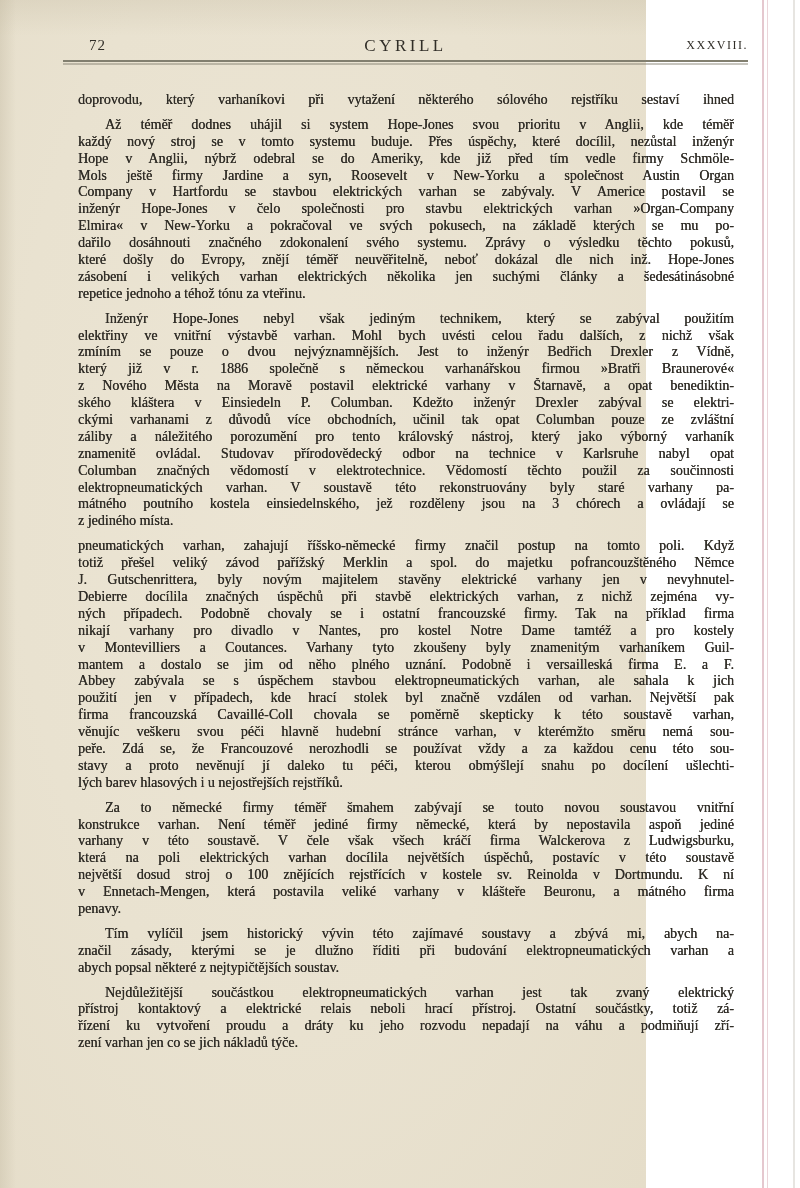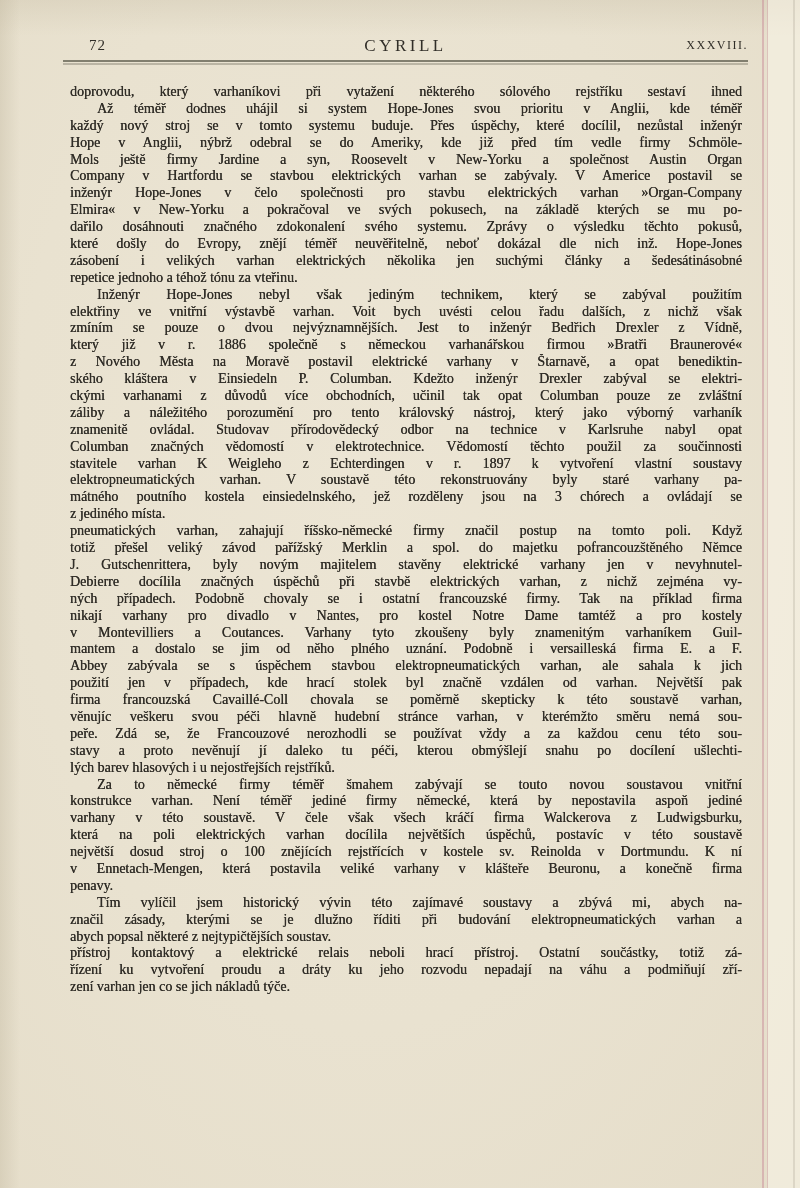--- a/index.html
+++ b/index.html
@@ -3,21 +3,21 @@
 <meta charset="utf-8">
 <style>
   html, body { margin: 0; padding: 0; }
   body {
     width: 800px; height: 1188px;
     font-family: "Liberation Serif", "DejaVu Serif", serif;
     overflow: hidden;
   }
   .page {
     position: relative;
-    width: 800px; height: 1188px;
+    width: 646px; height: 1188px;
     background:
       linear-gradient(90deg, rgba(185,175,150,0.30) 0%, rgba(185,175,150,0) 2.5%),
       linear-gradient(180deg, rgba(190,180,155,0.25) 0%, rgba(190,180,155,0) 3%),
       radial-gradient(ellipse at 45% 40%, #ece5d4 0%, #e9e2d0 55%, #e5ddc9 100%);
     color: #312e28;
   }
   
   .edge-band {
     position: absolute; left: 768px; right: 0; top: 0; bottom: 0;
     background: rgba(250,246,233,0.55);
@@ -54,21 +54,21 @@
     position: absolute; left: 0; right: 0; top: 26px; height: 2px;
     background: #827f6f;
     box-shadow: 0 3px 0 rgba(130,127,111,0.45);
   }
 
   .body-text {
     position: absolute; left: 70px; top: 84px; width: 672px;
     font-size: 14px;
     text-shadow: 0.25px 0 0 currentColor;
   }
-  .paragraph { margin: 0; }
+  .paragraph { margin: 8px; }
   .line {
     line-height: 16.9px;
     height: 16.9px;
     overflow: hidden;
     text-align: justify;
     text-align-last: justify;
     white-space: normal;
   }
   .line.first { text-indent: 27px; }
   .line.last  { text-align-last: left; }
@@ -102,30 +102,29 @@
         <div class="line">Company v Hartfordu se stavbou elektrických varhan se zabývaly. V Americe postavil se</div>
         <div class="line">inženýr Hope-Jones v čelo společnosti pro stavbu elektrických varhan »Organ-Company</div>
         <div class="line">Elmira« v New-Yorku a pokračoval ve svých pokusech, na základě kterých se mu po-</div>
         <div class="line">dařilo dosáhnouti značného zdokonalení svého systemu. Zprávy o výsledku těchto pokusů,</div>
         <div class="line">které došly do Evropy, znějí téměř neuvěřitelně, neboť dokázal dle nich inž. Hope-Jones</div>
         <div class="line">zásobení i velikých varhan elektrických několika jen suchými články a šedesátinásobné</div>
         <div class="line last">repetice jednoho a téhož tónu za vteřinu.</div>
       </div>
       <div class="paragraph">
         <div class="line first">Inženýr Hope-Jones nebyl však jediným technikem, který se zabýval použitím</div>
-        <div class="line">elektřiny ve vnitřní výstavbě varhan. Voit bych uvésti celou řadu dalších, z nichž však</div>
+        <div class="line">elektřiny ve vnitřní výstavbě varhan. Mohl bych uvésti celou řadu dalších, z nichž však</div>
         <div class="line">zmíním se pouze o dvou nejvýznamnějších. Jest to inženýr Bedřich Drexler z Vídně,</div>
         <div class="line">který již v r. 1886 společně s německou varhanářskou firmou »Bratři Braunerové«</div>
         <div class="line">z Nového Města na Moravě postavil elektrické varhany v Štarnavě, a opat benediktin-</div>
         <div class="line">ského kláštera v Einsiedeln P. Columban.  Kdežto inženýr Drexler zabýval se elektri-</div>
         <div class="line">ckými varhanami z důvodů více obchodních, učinil tak opat Columban pouze ze zvláštní</div>
         <div class="line">záliby a náležitého porozumění pro tento královský nástroj, který jako výborný varhaník</div>
         <div class="line">znamenitě ovládal. Studovav přírodovědecký odbor na technice v Karlsruhe nabyl opat</div>
         <div class="line">Columban značných vědomostí v elektrotechnice. Vědomostí těchto použil za součinnosti</div>
-        <div class="line">stavitele varhan K Weigleho z Echterdingen v r. 1897 k vytvoření vlastní soustavy</div>
         <div class="line">elektropneumatických varhan. V soustavě této rekonstruovány byly staré varhany pa-</div>
         <div class="line">mátného poutního kostela einsiedelnského, jež rozděleny jsou na 3 chórech a ovládají se</div>
         <div class="line last">z jediného místa.</div>
       </div>
       <div class="paragraph">
         <div class="line">pneumatických varhan, zahajují říšsko-německé firmy značil postup na tomto poli. Když</div>
         <div class="line">totiž přešel veliký závod pařížský Merklin a spol. do majetku pofrancouzštěného Němce</div>
         <div class="line">J. Gutschenrittera, byly novým majitelem stavěny elektrické varhany jen v nevyhnutel-</div>
         <div class="line">Debierre docílila značných úspěchů při stavbě elektrických varhan, z nichž zejména vy-</div>
         <div class="line">ných případech. Podobně chovaly se i ostatní francouzské firmy. Tak na příklad firma</div>
@@ -139,28 +138,29 @@
         <div class="line">peře. Zdá se, že Francouzové nerozhodli se používat vždy a za každou cenu této sou-</div>
         <div class="line">stavy a proto nevěnují jí daleko tu péči, kterou obmýšlejí snahu po docílení ušlechti-</div>
         <div class="line last">lých barev hlasových i u nejostřejších rejstříků.</div>
       </div>
       <div class="paragraph">
         <div class="line first">Za to německé firmy téměř šmahem zabývají se touto novou soustavou vnitřní</div>
         <div class="line">konstrukce varhan. Není téměř jediné firmy německé, která by nepostavila aspoň jediné</div>
         <div class="line">varhany v této soustavě. V čele však všech kráčí firma Walckerova z Ludwigsburku,</div>
         <div class="line">která na poli elektrických varhan docílila největších úspěchů, postavíc v této soustavě</div>
         <div class="line">největší dosud stroj o 100 znějících rejstřících v kostele sv. Reinolda v Dortmundu. K ní</div>
-        <div class="line">v Ennetach-Mengen, která postavila veliké varhany v klášteře Beuronu, a konečně firma</div>
+        <div class="line">v Ennetach-Mengen, která postavila veliké varhany v klášteře Beuronu, a mátného firma</div>
         <div class="line last">penavy.</div>
       </div>
       <div class="paragraph">
         <div class="line first">Tím vylíčil jsem historický vývin této zajímavé soustavy a zbývá mi, abych na-</div>
         <div class="line">značil zásady, kterými se je dlužno říditi při budování elektropneumatických varhan a</div>
         <div class="line last">abych popsal některé z nejtypičtějších soustav.</div>
       </div>
       <div class="paragraph">
+        <div class="line first">Nejdůležitější součástkou elektropneumatických varhan jest tak zvaný elektrický</div>
         <div class="line">přístroj kontaktový a elektrické relais neboli hrací přístroj. Ostatní součástky, totiž zá-</div>
         <div class="line">řízení ku vytvoření proudu a dráty ku jeho rozvodu nepadají na váhu a podmiňují zří-</div>
         <div class="line last">zení varhan jen co se jich nákladů týče.</div>
       </div>
     </div>
 
 </div>
 
 </body></html>

